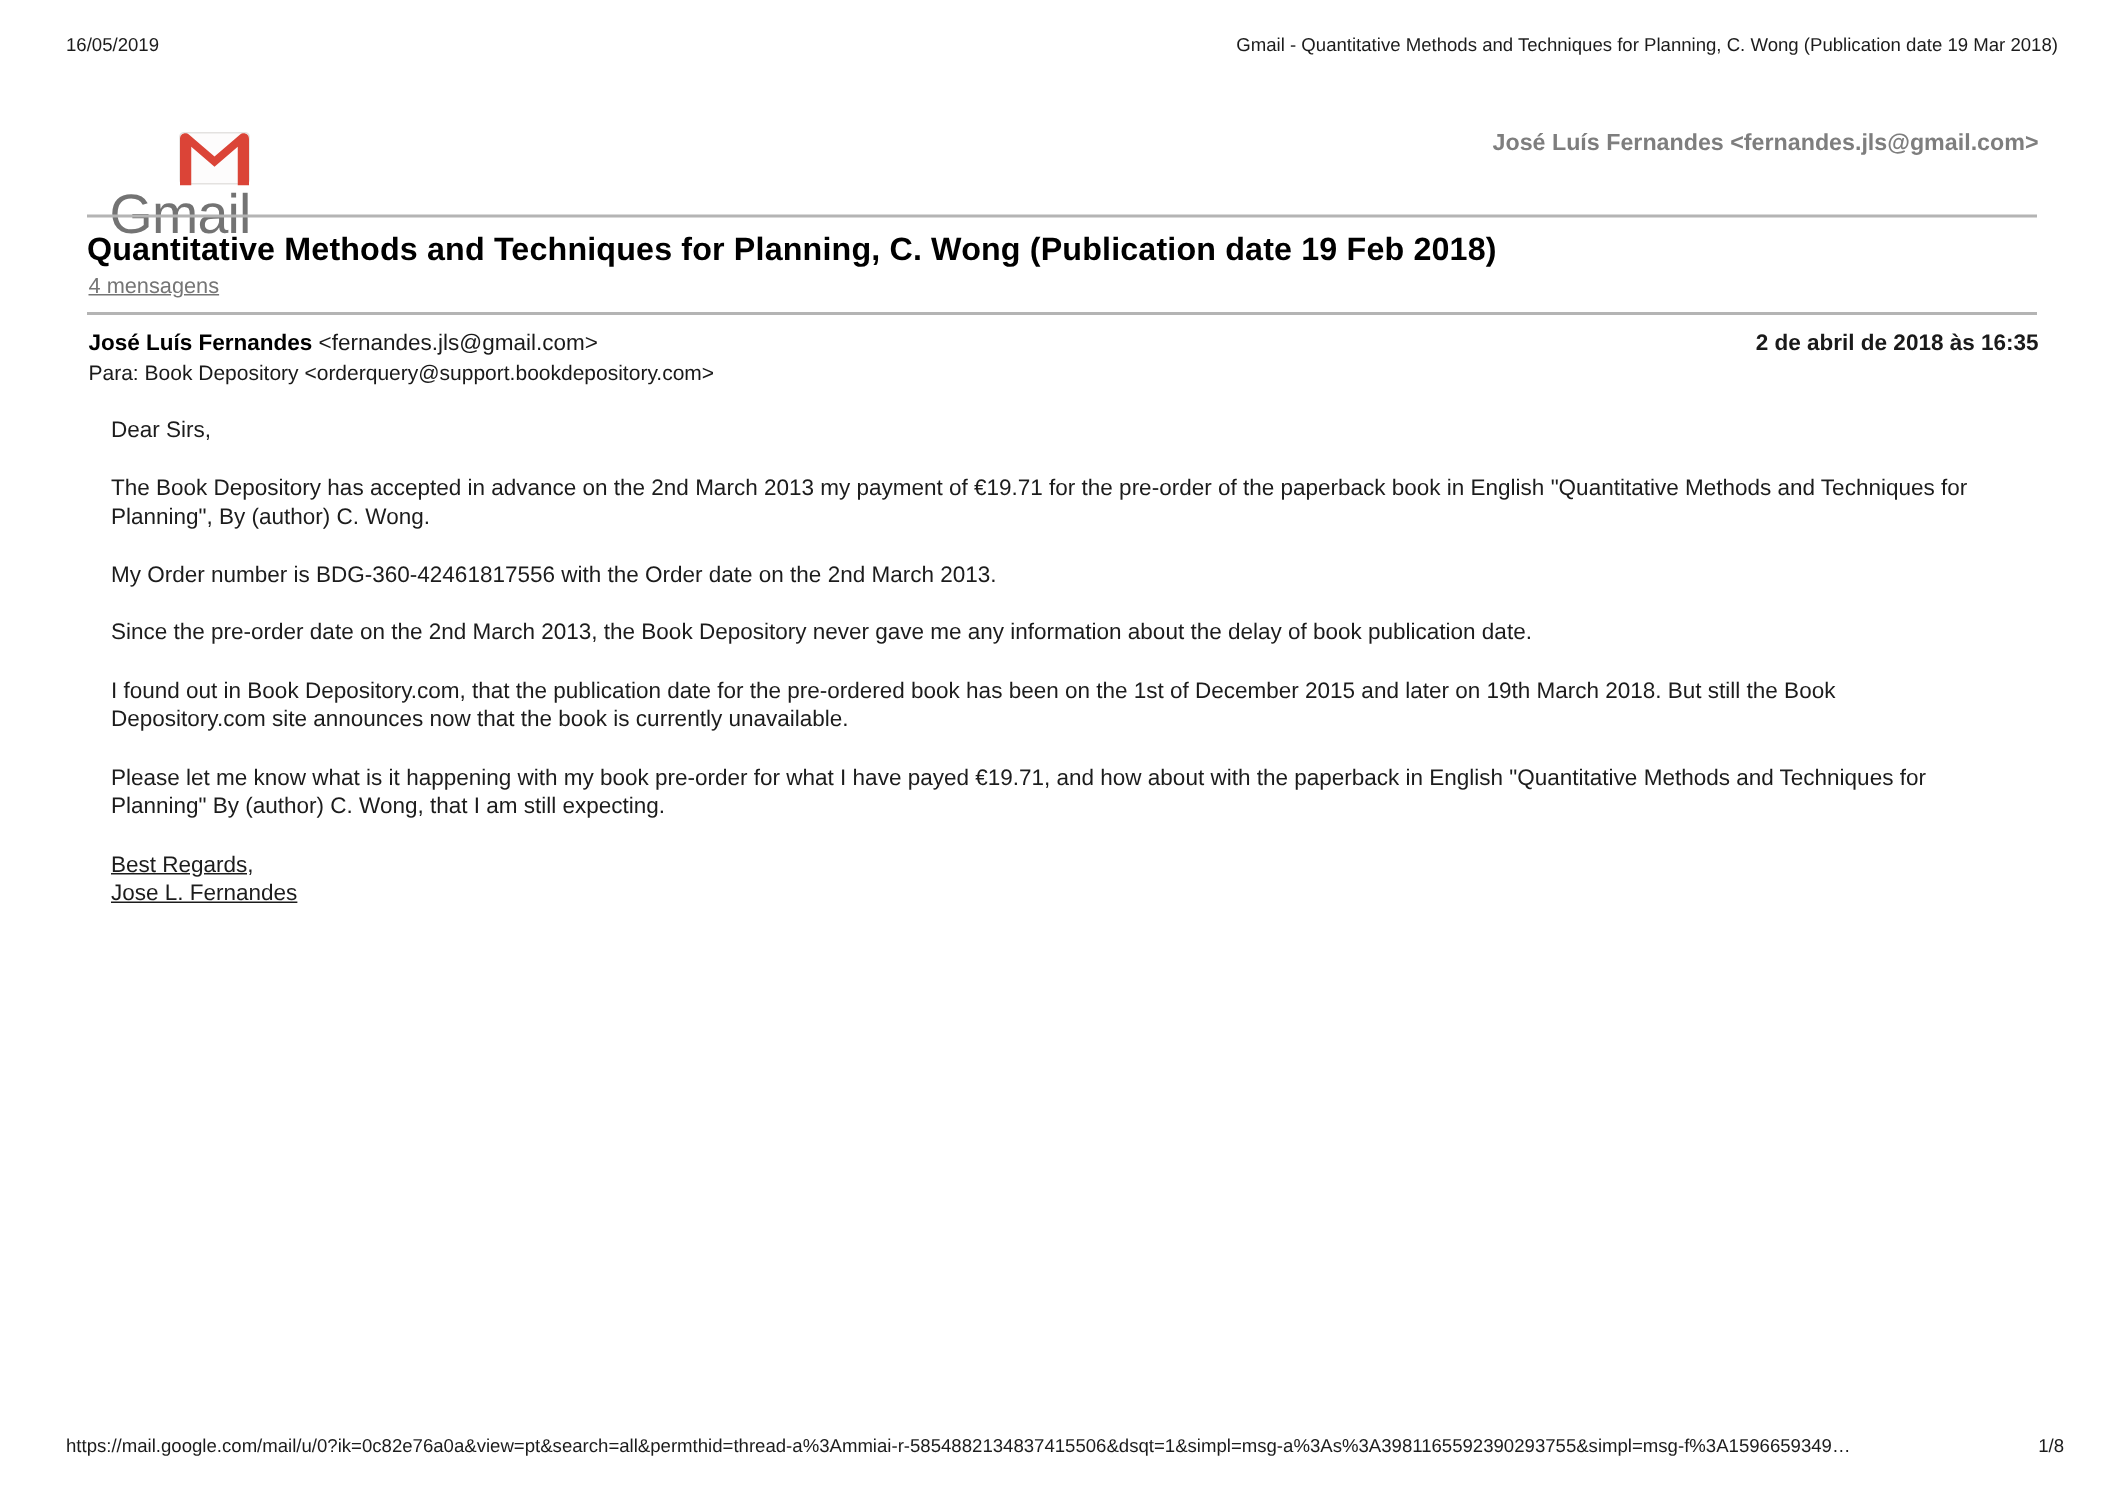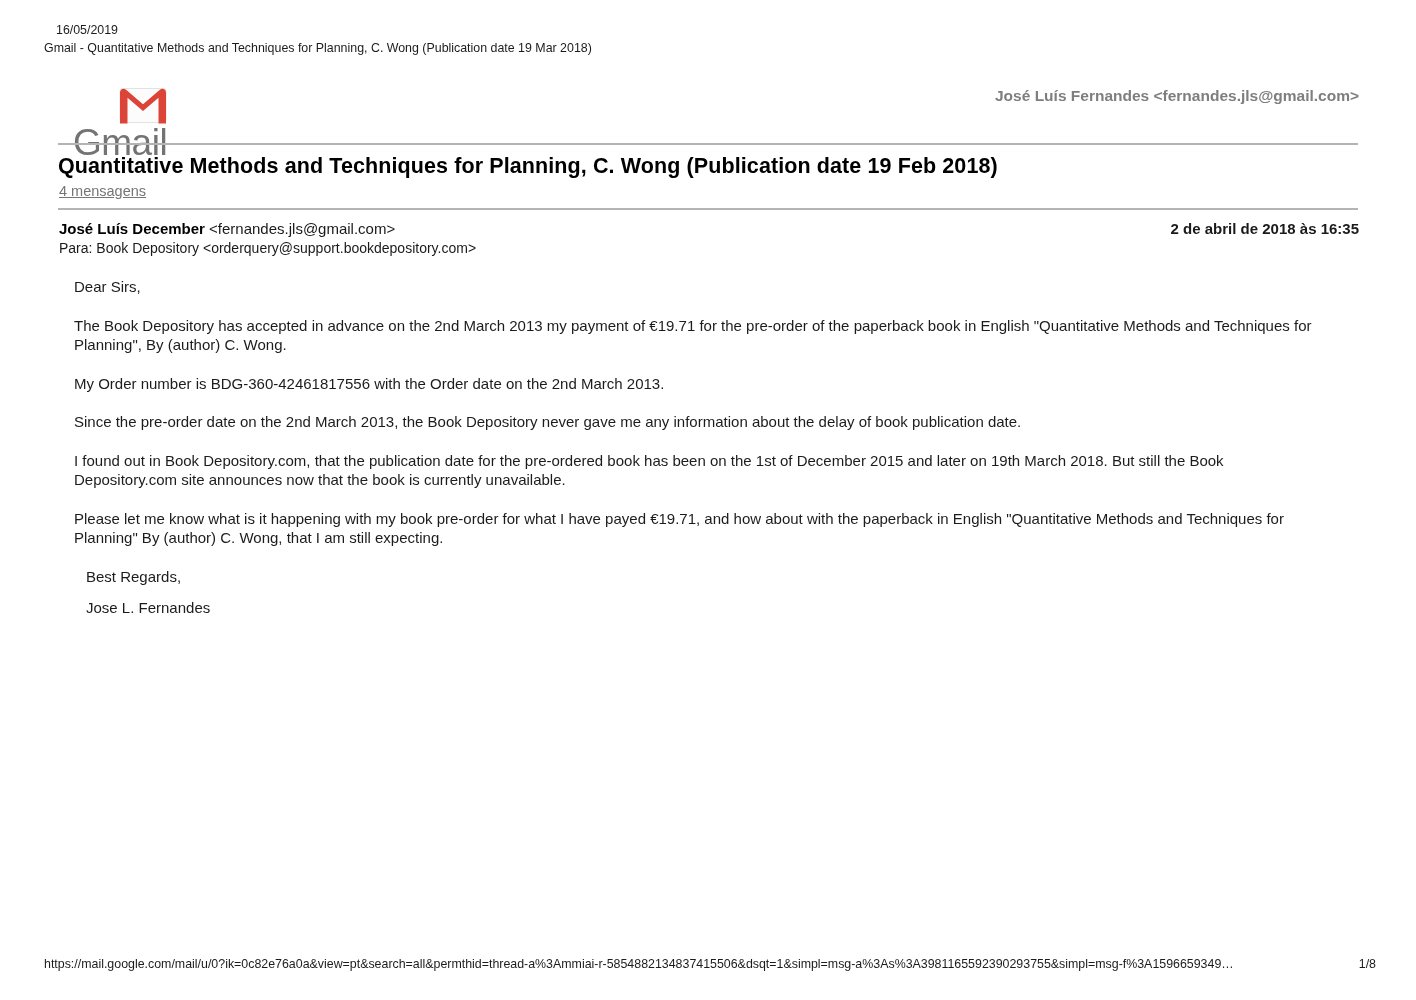--- a/index.html
+++ b/index.html
@@ -5,22 +5,22 @@
   * { margin:0; padding:0; box-sizing:border-box; }
   html,body { background:#ffffff; }
   body { font-family:"Liberation Sans","DejaVu Sans",sans-serif; color:#1a1a1a; }
   .page {
     position:relative; width:1416px; height:1000px; background:#ffffff;
     overflow:hidden; margin:0 auto;
   }
   
   .print-header { position:absolute; top:23px; left:44px; right:44px; height:16px;
     font-size:12.4px; color:#1c1c1c; }
-  .print-date { position:absolute; left:12px; top:0;text-align:center; }
-  .print-title { position:absolute; left:0; right:0; top:0; text-align:left;margin-top:18px; }
+  .print-date { position:absolute; left:0; top:0;text-align:center; }
+  .print-title { position:absolute; left:0; right:0; top:0; text-align:right; }
   
   .logo { position:absolute; top:87px; left:58px; display:flex; align-items:flex-end;flex-direction:column; }
   .logo-icon { width:48px; height:37px; display:block; }
   .logo-text { font-size:37px; color:#737373; margin-left:15px; letter-spacing:-0.5px; line-height:1; padding-bottom:3px; }
   .account { position:absolute; top:87px; right:57px; font-size:15.5px; font-weight:bold; color:#7e7e7e; }
   
   .rule { position:absolute; left:58px; right:58px; height:2px; background:#b4b4b4; border:0; }
   .rule-top { top:143px; }
   .rule-mid { top:208px; }
   
@@ -28,21 +28,21 @@
   .msg-count { position:absolute; top:183px; left:59px; font-size:14.5px; color:#757575;text-decoration:underline; }
   
   .msg-header { position:absolute; top:220px; left:59px; right:57px; display:flex; justify-content:space-between; font-size:15px; }
   .from-name { font-weight:bold; color:#000; }
   .from-email { color:#1a1a1a; }
   .msg-date { color:#1a1a1a; white-space:nowrap;font-weight:bold; }
   .msg-to { position:absolute; top:240px; left:59px; font-size:14px; color:#1a1a1a; }
   
   .msg-body { position:absolute; top:277px; left:74px; width:1256px; font-size:15px; line-height:19.5px; color:#1c1c1c; }
   .msg-body p { margin:0 0 19px 0; }
-  .signature p { margin:12px; }
+  .signature p { margin:0;text-decoration:underline; }
   
   .print-footer { position:absolute; top:957px; left:44px; right:40px; display:flex; justify-content:space-between; font-size:12.4px; color:#1c1c1c; }
   .footer-url { white-space:nowrap; overflow:hidden; max-width:1300px;text-align:center; }
   .footer-page { margin-left:32px; white-space:nowrap; }
 </style>
 </head>
 <body>
 
 <div class="page">
 
@@ -61,21 +61,21 @@
   <div class="account">José Luís Fernandes &lt;fernandes.jls@gmail.com&gt;</div>
 
   <div class="rule rule-top"></div>
 
   <div class="subject">Quantitative Methods and Techniques for Planning, C. Wong (Publication date 19 Feb 2018)</div>
   <div class="msg-count">4 mensagens</div>
 
   <div class="rule rule-mid"></div>
 
   <div class="msg-header">
-    <div><span class="from-name">José Luís December</span><span class="from-email"> &lt;fernandes.jls@gmail.com&gt;</span></div>
+    <div><span class="from-name">José Luís Fernandes</span><span class="from-email"> &lt;fernandes.jls@gmail.com&gt;</span></div>
     <div class="msg-date">2 de abril de 2018 às 16:35</div>
   </div>
   <div class="msg-to">Para: Book Depository &lt;orderquery@support.bookdepository.com&gt;</div>
 
   <div class="msg-body">
     <div>
         <p>Dear Sirs,</p>
         <p>The Book Depository has accepted in advance on the 2nd March 2013 my payment of €19.71 for the pre-order of the paperback book in English "Quantitative Methods and Techniques for Planning", By (author) C. Wong.</p>
         <p>My Order number is BDG-360-42461817556 with the Order date on the 2nd March 2013.</p>
         <p>Since the pre-order date on the 2nd March 2013, the Book Depository never gave me any information about the delay of book publication date.</p>

